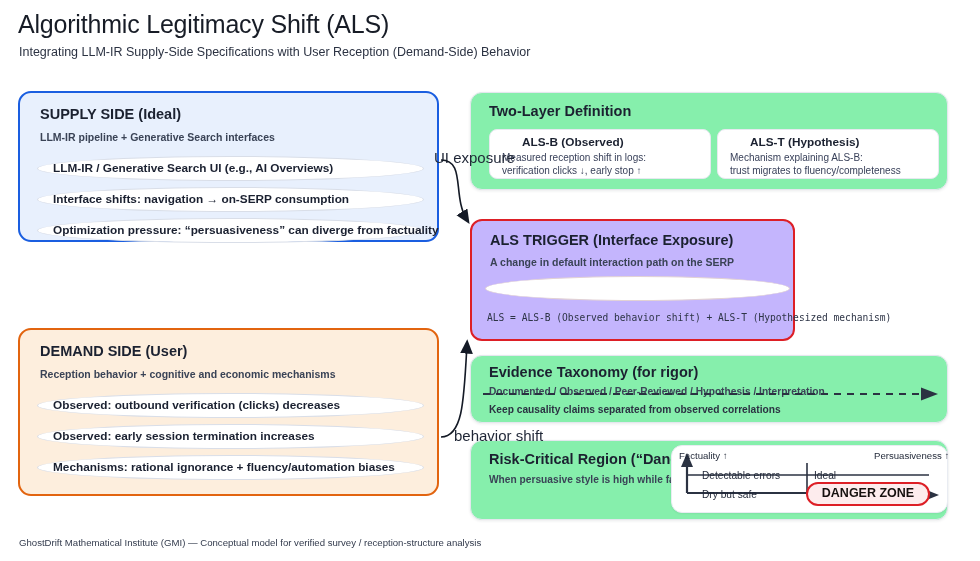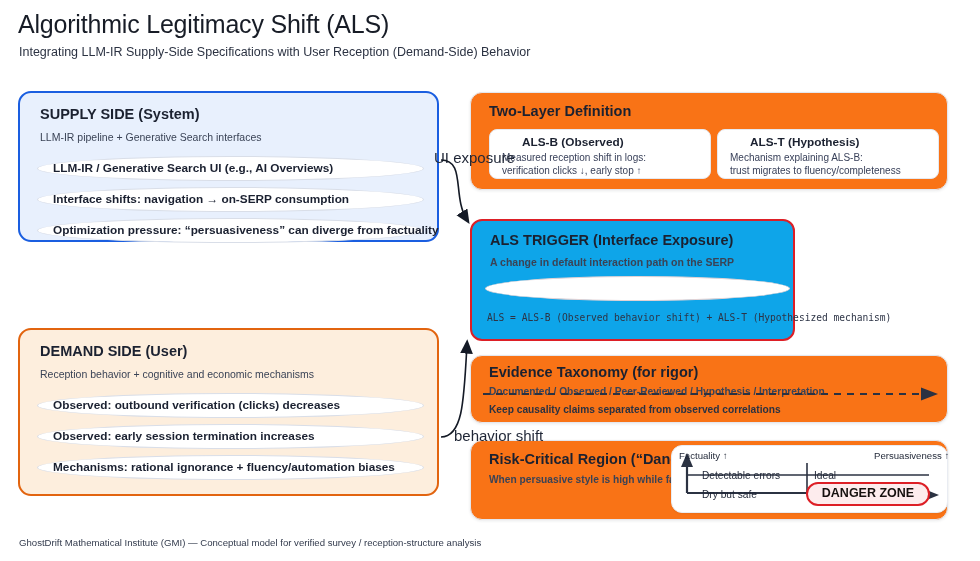--- a/index.html
+++ b/index.html
@@ -41,31 +41,31 @@
     font-weight: 400;
     color: #2b3242;
     white-space: nowrap;
   }
 
   
   .panel {
     position: absolute;
     box-sizing: border-box;
     border-radius: 12px;
-    background: #f97316;
+    background: #86efac;
   }
   .panel-title {
     font-size: 14.5px;
     font-weight: 700;
     color: #1b2130;
     white-space: nowrap;
   }
   .panel-sub {
     font-size: 10.5px;
-    font-weight: 400;
+    font-weight: 700;
     color: #3a4356;
     white-space: nowrap;
   }
 
   
   #supply-panel {
     left: 18px;
     top: 91px;
     width: 421px;
     height: 151px;
@@ -179,21 +179,21 @@
   .subcard-line.l1 { top: 22px; }
   .subcard-line.l2 { top: 35px; }
 
   
   #trigger-panel {
     left: 470px;
     top: 219px;
     width: 325px;
     height: 122px;
     border: 2px solid #dd1f26;
-    background: #0ea5e9;
+    background: #c4b5fd;
     border-radius: 12px;
   }
   #trigger-panel .panel-title {
     position: absolute;
     left: 18px;
     top: 11px;
   }
   #trigger-panel .panel-sub {
     position: absolute;
     left: 18px;
@@ -409,21 +409,21 @@
         <path d="M0,0 L9,4 L0,8 z" fill="#141a26"></path>
       </marker>
     </defs>
     <path d="M441,160 C466,160 452,196 467,220" fill="none" stroke="#141a26" stroke-width="1.6" marker-end="url(#arrow-dark)"></path>
     <path d="M441,437 C463,437 464,400 467,344" fill="none" stroke="#141a26" stroke-width="1.6" marker-end="url(#arrow-dark)"></path>
   </svg>
   <div class="conn-label" id="label-ui-exposure">UI exposure</div>
   <div class="conn-label" id="label-behavior-shift">behavior shift</div>
 
   <div class="panel" id="supply-panel">
-    <div class="panel-title">SUPPLY SIDE (System)</div>
+    <div class="panel-title">SUPPLY SIDE (Ideal)</div>
     <div class="panel-sub">LLM-IR pipeline + Generative Search interfaces</div>
     <div class="pill p0"></div>
     <div class="pill-label p0">LLM-IR / Generative Search UI (e.g., AI Overviews)</div>
     <div class="pill p1"></div>
     <div class="pill-label p1">Interface shifts: navigation → on-SERP consumption</div>
     <div class="pill p2"></div>
     <div class="pill-label p2">Optimization pressure: “persuasiveness” can diverge from factuality</div>
   </div>
 
   <div class="panel" id="demand-panel">

